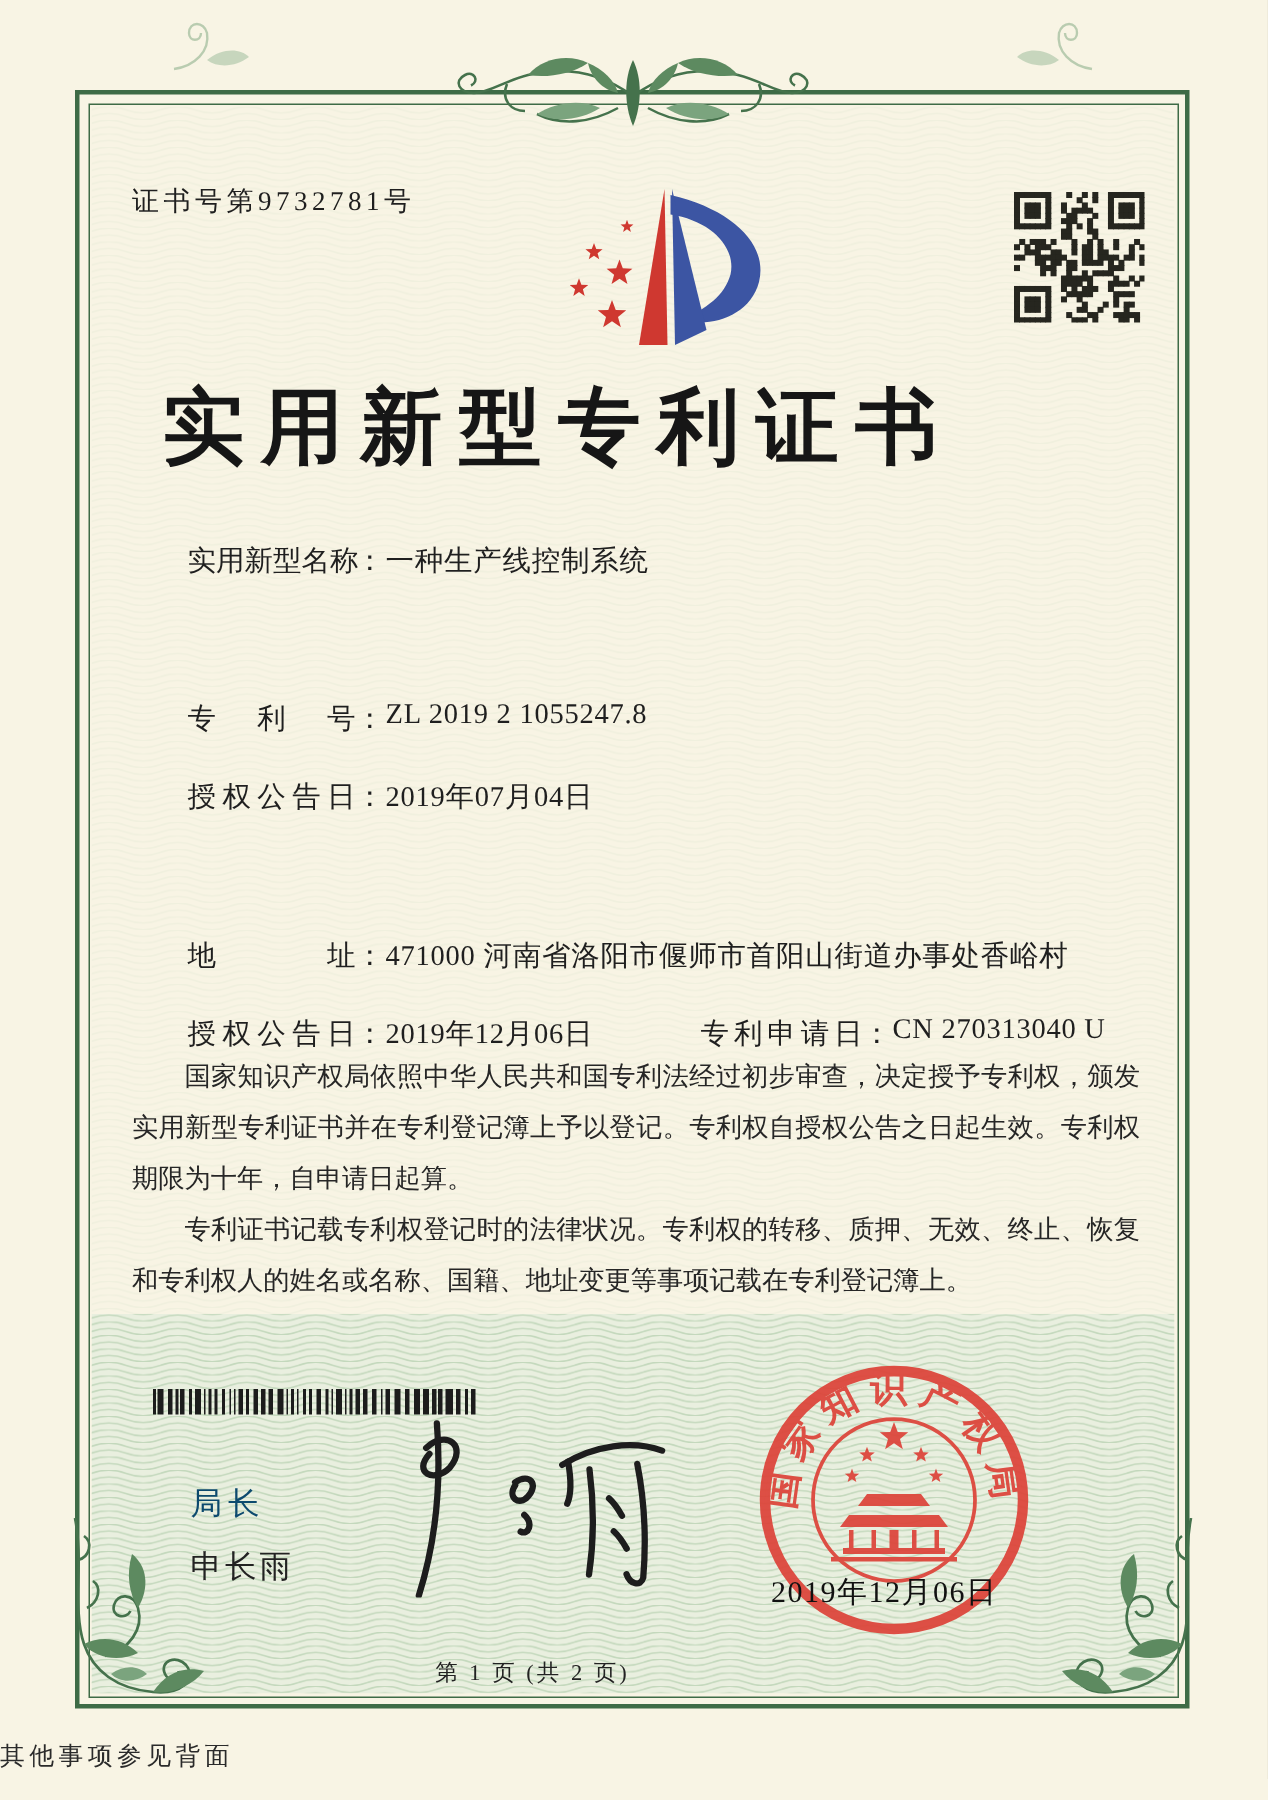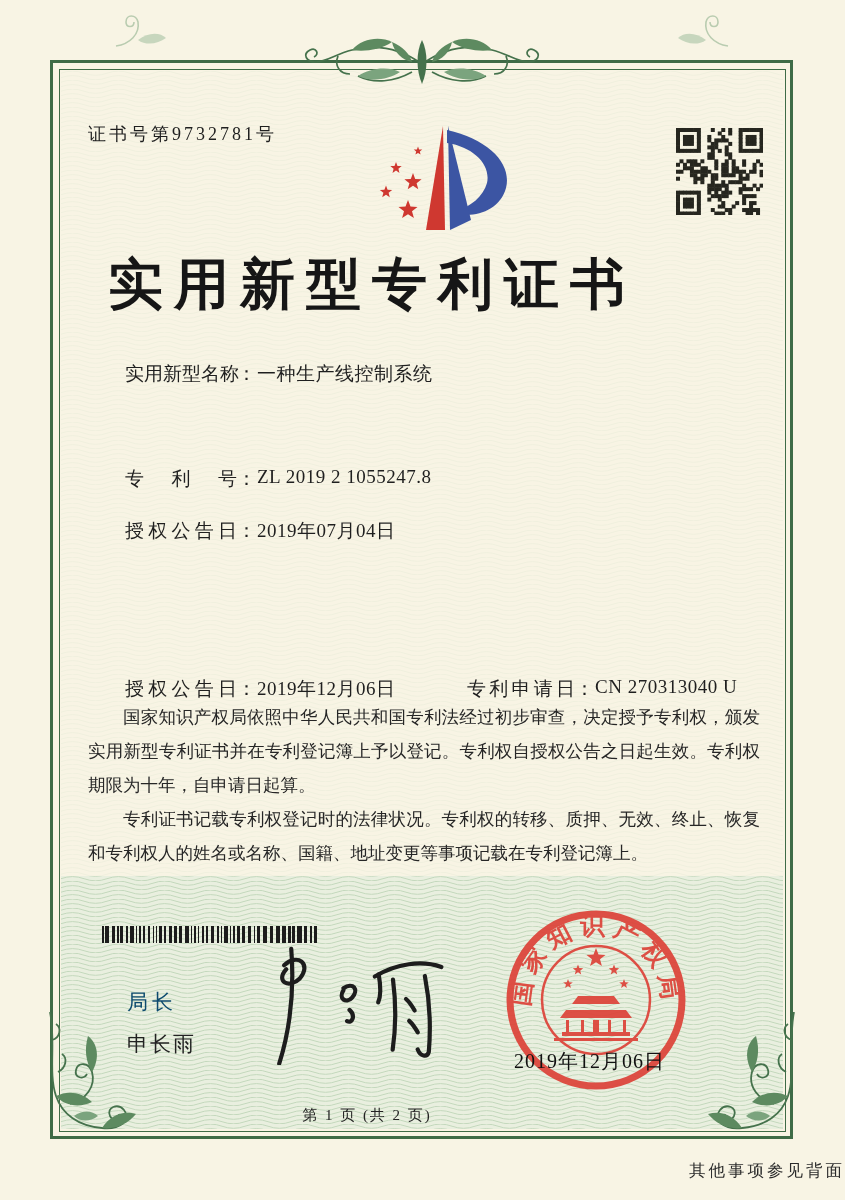--- a/index.html
+++ b/index.html
@@ -18,22 +18,22 @@
   .fvalue{letter-spacing:0.5px;}
   .grant2{position:absolute;left:342px;top:0;white-space:nowrap;}
   .grant2 .flabel{width:108px;}
   .body-text{left:88px;top:700px;width:672px;}
   .body-text p{margin:0;font-size:17.5px;line-height:34px;text-indent:2em;text-align:justify;color:#262626;}
   .barcode{left:102px;top:926px;width:220px;height:17px;display:flex;align-items:stretch;}
   .barcode span{display:block;height:100%;background:#1c1c1c;flex:none;}
   .chief-title{left:127px;top:988px;font-size:21px;letter-spacing:4px;font-family:"Liberation Sans","DejaVu Sans",sans-serif;color:#0c4a6e;}
   .chief-name{left:127px;top:1030px;font-size:21px;letter-spacing:2px;font-family:Liberation Sans, sans-serif;color:#222;}
   .seal-date{left:514px;top:1048px;font-size:20px;letter-spacing:1px;color:#111;z-index:6;}
-  .page-info{left:12px;top:1106px;width:710px;text-align:center;font-size:15px;letter-spacing:2px;color:#222;}
-  .back-note{left:0;top:1160px;width:845px;text-align:right;font-size:16.5px;letter-spacing:3px;color:#2a2a2a;}
+  .page-info{left:0;top:1106px;width:710px;text-align:center;font-size:15px;letter-spacing:2px;color:#222;}
+  .back-note{left:0;top:1160px;width:845px;text-align:left;font-size:16.5px;letter-spacing:3px;color:#2a2a2a;}
   svg{display:block;}
   .z1{z-index:1}.z2{z-index:2}.z3{z-index:3}.z4{z-index:4}.z5{z-index:5}
 </style>
 </head>
 <body>
 
 <div id="page">
 
   <svg class="abs z1" style="left:61px;top:71px;" width="722" height="1058" viewBox="0 0 722 1058">
     <defs>
@@ -399,20 +399,23 @@
 
   <div class="abs frow z4" style="top:361px">
     <span class="flabel">实用新型名称</span><span class="fcolon">：</span><span class="fvalue">一种生产线控制系统</span>
   </div>
   <div class="abs frow z4" style="top:466px">
     <span class="flabel">专利号</span><span class="fcolon">：</span><span class="fvalue">ZL 2019 2 1055247.8</span>
   </div>
   <div class="abs frow z4" style="top:518px">
     <span class="flabel">授权公告日</span><span class="fcolon">：</span><span class="fvalue">2019年07月04日</span>
   </div>
+  <div class="abs frow z4" style="top:624px">
+    <span class="flabel">地址</span><span class="fcolon">：</span><span class="fvalue">471000 河南省洛阳市偃师市首阳山街道办事处香峪村</span>
+  </div>
   <div class="abs frow z4" style="top:676px">
     <span class="flabel">授权公告日</span><span class="fcolon">：</span><span class="fvalue">2019年12月06日</span>
     <span class="grant2">
       <span class="flabel">专利申请日</span><span class="fcolon">：</span><span class="fvalue">CN 270313040 U</span>
     </span>
   </div>
 
   <div class="abs body-text z4">
     <p>国家知识产权局依照中华人民共和国专利法经过初步审查，决定授予专利权，颁发实用新型专利证书并在专利登记簿上予以登记。专利权自授权公告之日起生效。专利权期限为十年，自申请日起算。</p>
     <p>专利证书记载专利权登记时的法律状况。专利权的转移、质押、无效、终止、恢复和专利权人的姓名或名称、国籍、地址变更等事项记载在专利登记簿上。</p>

